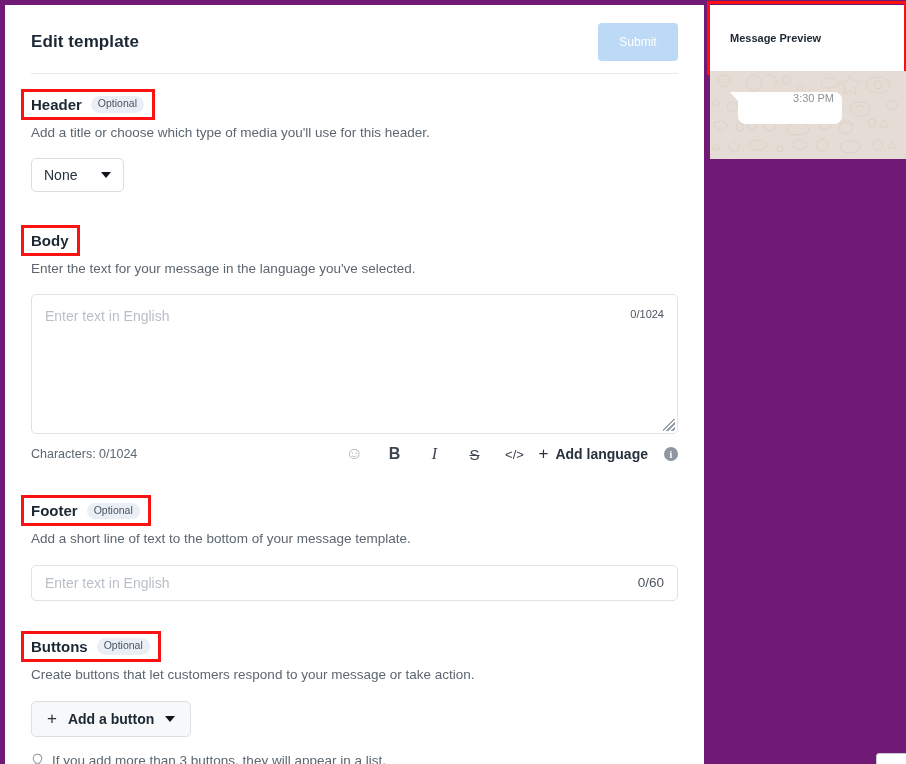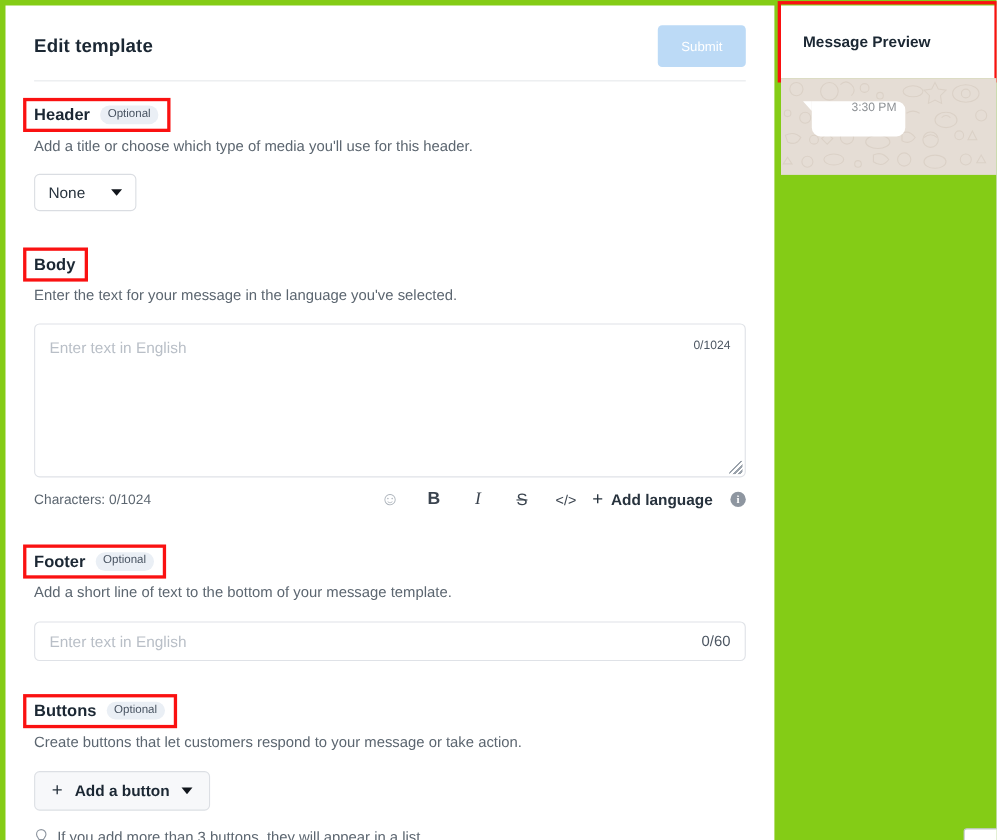--- a/index.html
+++ b/index.html
@@ -10,21 +10,21 @@
     overflow: hidden;
     background: #d8dce1;
     font-family: "Liberation Sans", sans-serif;
     -webkit-font-smoothing: antialiased;
   }
 
   #root {
     position: relative;
     width: 906px;
     height: 764px;
-    background: #84cc16;
+    background: #701a75;
   }
 
   
   .editor-panel {
     position: absolute;
     left: 5px;
     top: 5px;
     width: 699px;
     height: 759px;
     background: #ffffff;
@@ -67,21 +67,21 @@
     background: #e6e8ec;
     margin: 0 0 22px 0;
   }
 
   
   .section {
     margin-bottom: 4px;
   }
   .label-row {
     display: inline-flex;
-    align-items: flex-start;
+    align-items: flex-end;
     gap: 9px;
     position: relative;
   }
   .section-label {
     font-size: 15px;
     font-weight: bold;
     color: #1b2733;
   }
   .optional-badge {
     font-size: 10.5px;
@@ -277,40 +277,40 @@
     top: 5px;
     width: 196px;
     height: 154px;
   }
   .preview-header {
     height: 66px;
     background: #ffffff;
     display: flex;
     align-items: center;
     padding-left: 20px;
-    font-size: 14px;
+    font-size: 11px;
     font-weight: bold;
     color: #1b2733;
   }
   .preview-body {
     position: relative;
     height: 88px;
     background: #e5ddd5;
     overflow: hidden;
   }
   .doodle {
     position: absolute;
     inset: 0;
     opacity: 0.45;
   }
   .bubble {
     position: absolute;
     left: 28px;
     top: 21px;
-    width: 85px;
+    width: 104px;
     height: 32px;
     background: #ffffff;
     border-radius: 8px;
     border-top-left-radius: 0px;
     display: flex;
     align-items: center;
     justify-content: flex-end;
     padding: 0 8px 20px 0;
   }
   .bubble:before {

